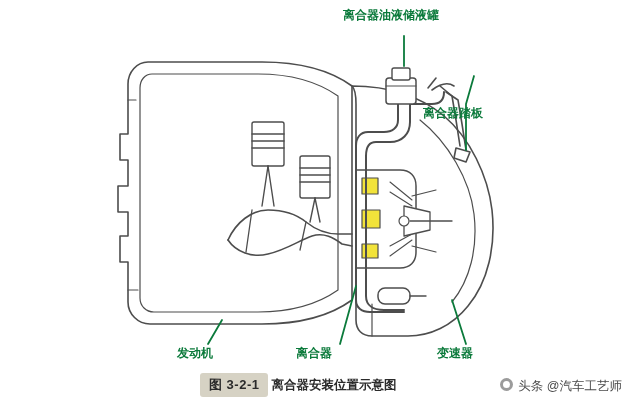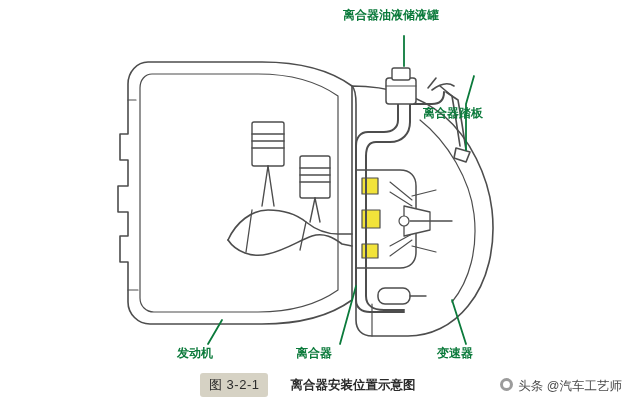--- a/index.html
+++ b/index.html
@@ -1,22 +1,22 @@
 <!DOCTYPE html>
 <html><head>
 <meta charset="utf-8">
 <style>
   html,body{margin:0;padding:0;}
   body{width:640px;height:405px;background:#ffffff;font-family:"Liberation Sans",sans-serif;overflow:hidden;position:relative;}
   #stage{position:relative;width:630px;height:405px;}
   svg.diagram{position:absolute;left:0;top:0;width:640px;height:405px;}
   .label{position:absolute;color:#0b7a3b;font-weight:bold;font-size:12px;line-height:14px;white-space:nowrap;}
   .caption-bar{position:absolute;left:200px;top:374px;width:250px;height:22px;display:flex;align-items:center;}
-  .cap-pill{background:#d6d2c4;color:#2b2b2b;font-size:13px;font-weight:normal;border-radius:3px;padding:3px 9px;letter-spacing:0.5px;}
-  .cap-text{color:#2b2b2b;font-size:12.5px;font-weight:bold;margin-left:22px;white-space:nowrap;}
+  .cap-pill{background:#d6d2c4;color:#2b2b2b;font-size:13px;font-weight:bold;border-radius:3px;padding:3px 9px;letter-spacing:0.5px;}
+  .cap-text{color:#2b2b2b;font-size:12.5px;font-weight:bold;margin-left:3px;white-space:nowrap;}
   .watermark{position:absolute;right:8px;top:378px;display:flex;color:#4a4a4a;font-size:12.5px;white-space:nowrap;}
   .wm-dot{display:inline-block;width:13px;height:13px;border-radius:50%;background:#9b9b9b;margin-right:5px;position:relative;}
   .wm-dot::after{content:"";position:absolute;left:3px;top:3px;width:7px;height:7px;border-radius:50%;background:#ffffff;}
 </style>
 </head>
 <body>
 
 <div id="stage">
 
   <svg class="diagram" viewBox="0 0 640 405">

